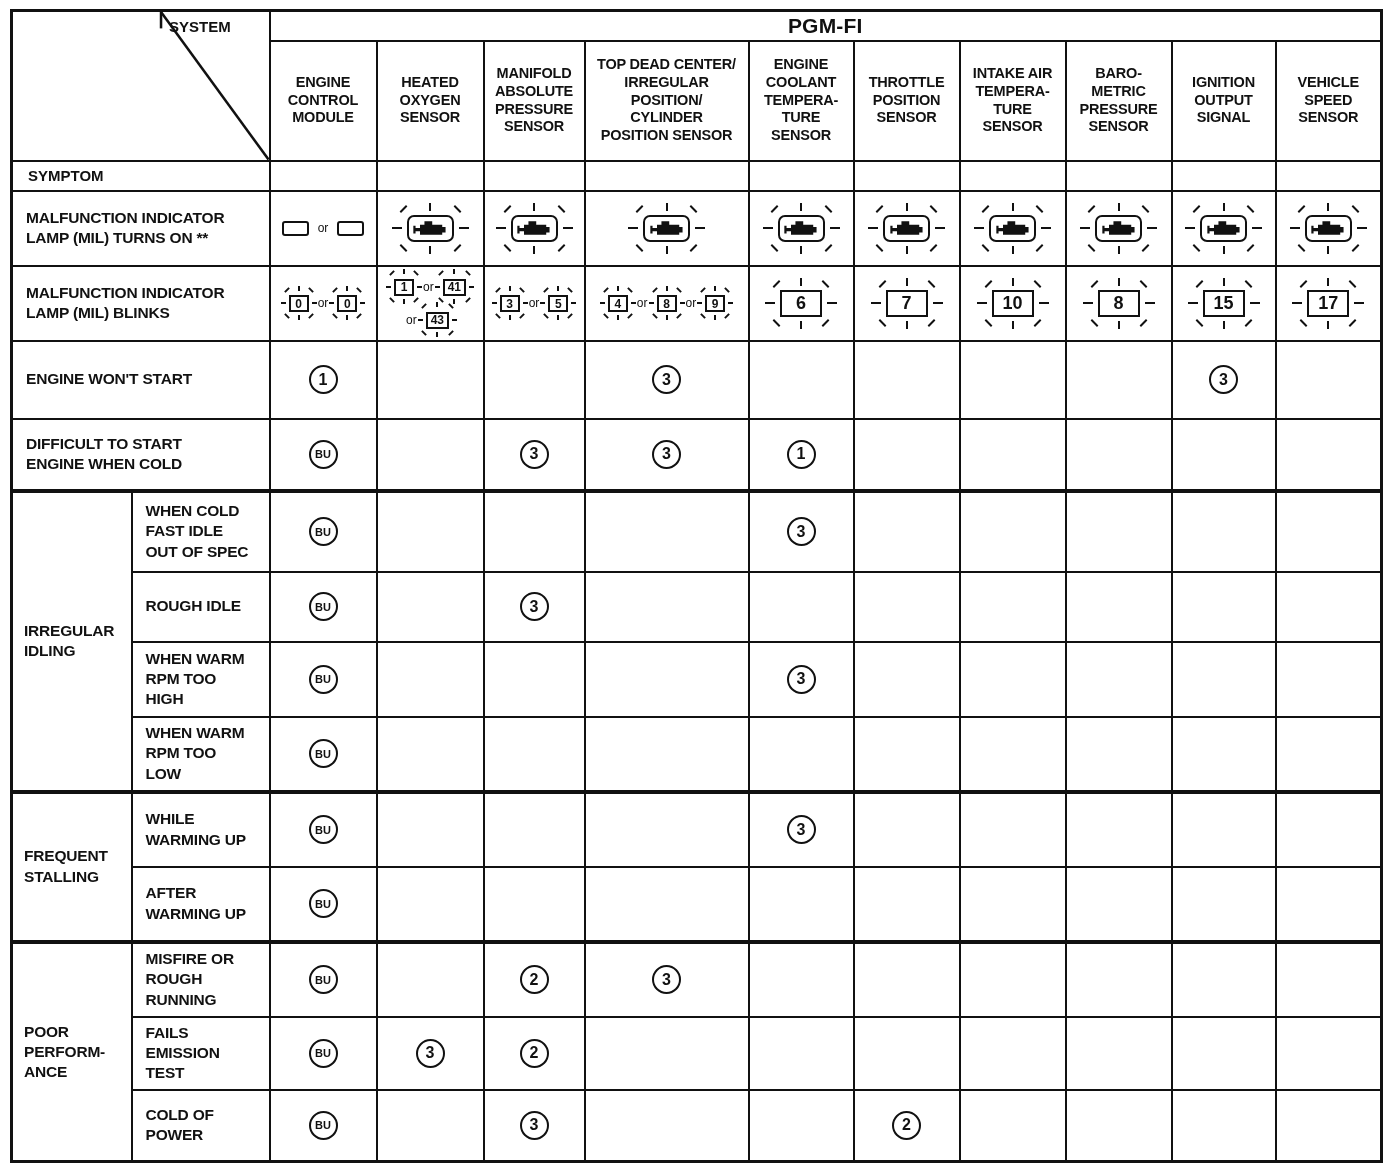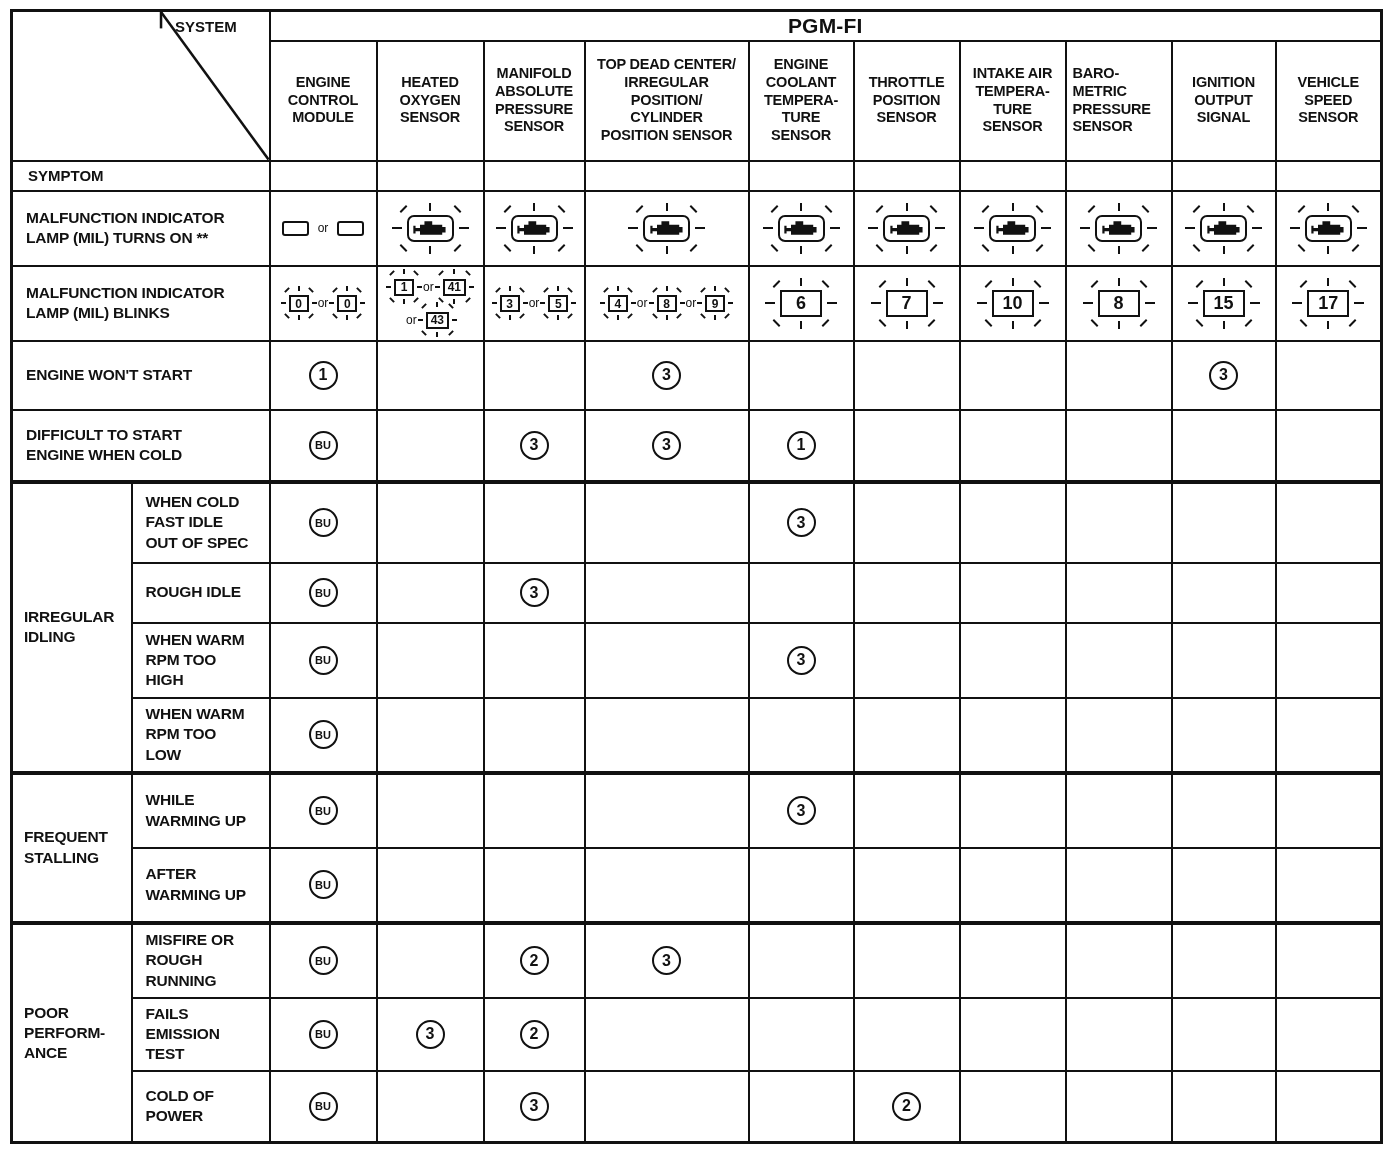--- a/index.html
+++ b/index.html
@@ -9,21 +9,21 @@
   td{border:2px solid #111;vertical-align:middle;padding:0;overflow:hidden;}
   tr.heavy td{border-top-width:4px;}
   .pgmfi{font-weight:bold;font-size:21px;text-align:center;letter-spacing:.2px;}
   .colhead{font-weight:bold;font-size:14.5px;text-align:center;line-height:1.22;letter-spacing:-.2px;}
   .rowlabel{font-weight:bold;font-size:15.5px;line-height:1.3;text-align:left;padding:5px 4px 5px 13px;letter-spacing:-.2px;}
   .grouplabel{padding-left:11px;}
   .symptom-cell{font-weight:bold;font-size:15px;padding-left:15px;}
   .diag-cell{position:relative;}
   .diag-svg{position:absolute;left:0;top:0;width:100%;height:100%;}
   .diag-svg line{stroke:#111;stroke-width:2.5;}
-  .lbl-system{position:absolute;top:6px;left:162px;font-weight:bold;font-size:15px;}
+  .lbl-system{position:absolute;top:6px;left:156px;font-weight:bold;font-size:15px;}
   .markcell{text-align:center;}
   .mark{display:inline-flex;align-items:center;justify-content:center;width:29px;height:29px;border:2.5px solid #111;border-radius:50%;font-weight:bold;font-size:16px;background:#fff;box-sizing:border-box;}
   .mark.bu{font-size:11px;letter-spacing:0;}
   .blink{position:relative;display:inline-block;vertical-align:middle;}
   .blink.sm{margin:0 7px;}
   .mil-box{display:flex;align-items:center;justify-content:center;width:47px;height:27px;border:2.5px solid #111;border-radius:7px;background:#fff;box-sizing:border-box;}
   .engine-svg{width:36px;height:20px;display:block;}
   .engine-svg path{fill:#111;}
   .codebox{display:inline-flex;align-items:center;justify-content:center;min-width:20px;height:17px;border:2px solid #111;font-weight:bold;font-size:12px;padding:0 3px;background:#fff;box-sizing:border-box;}
   .codebox.lg{min-width:42px;height:27px;font-size:18px;border-width:2.5px;padding:0 4px;}
@@ -113,21 +113,21 @@
             <div>THROTTLE</div>
             <div>POSITION</div>
             <div>SENSOR</div>
           </td>
           <td class="colhead" style="text-align: center; padding: 16px 2px;">
             <div>INTAKE AIR</div>
             <div>TEMPERA-</div>
             <div>TURE</div>
             <div>SENSOR</div>
           </td>
-          <td class="colhead" style="text-align: left; padding: 4px 6px; margin-left: 16px;">
+          <td class="colhead" style="text-align: center; padding: 4px 6px; margin-left: 16px;">
             <div>BARO-</div>
             <div>METRIC</div>
             <div>PRESSURE</div>
             <div>SENSOR</div>
           </td>
           <td class="colhead" style="text-align: center; padding: 4px 8px;">
             <div>IGNITION</div>
             <div>OUTPUT</div>
             <div>SIGNAL</div>
           </td>
@@ -271,21 +271,21 @@
             <div class="blinkline">
               <span class="blink"><span class="codebox lg">15</span><span class="ray rayH left"></span><span class="ray rayH right"></span><span class="ray rayV top"></span><span class="ray rayV bottom"></span><span class="ray rayD tl"></span><span class="ray rayD tr"></span><span class="ray rayD bl"></span><span class="ray rayD br"></span></span>
             </div>
           </td>
           <td class="markcell">
             <div class="blinkline">
               <span class="blink"><span class="codebox lg">17</span><span class="ray rayH left"></span><span class="ray rayH right"></span><span class="ray rayV top"></span><span class="ray rayV bottom"></span><span class="ray rayD tl"></span><span class="ray rayD tr"></span><span class="ray rayD bl"></span><span class="ray rayD br"></span></span>
             </div>
           </td>
         </tr>
-        <tr style="height: 69px; margin-top: 24px;">
+        <tr style="height: 78px; margin-top: 24px;">
           <td class="rowlabel" colspan="2">
             <div>ENGINE WON'T START</div>
           </td>
           <td class="markcell"><span class="mark">1</span></td>
           <td class="markcell"></td>
           <td class="markcell"></td>
           <td class="markcell"><span class="mark">3</span></td>
           <td class="markcell"></td>
           <td class="markcell"></td>
           <td class="markcell"></td>
@@ -323,21 +323,21 @@
           <td class="markcell"></td>
           <td class="markcell"></td>
           <td class="markcell"></td>
           <td class="markcell"><span class="mark">3</span></td>
           <td class="markcell"></td>
           <td class="markcell"></td>
           <td class="markcell"></td>
           <td class="markcell"></td>
           <td class="markcell"></td>
         </tr>
-        <tr style="height: 60px;">
+        <tr style="height: 70px;">
           <td class="rowlabel">
             <div>ROUGH IDLE</div>
           </td>
           <td class="markcell"><span class="mark bu">BU</span></td>
           <td class="markcell"></td>
           <td class="markcell"><span class="mark">3</span></td>
           <td class="markcell"></td>
           <td class="markcell"></td>
           <td class="markcell"></td>
           <td class="markcell"></td>

